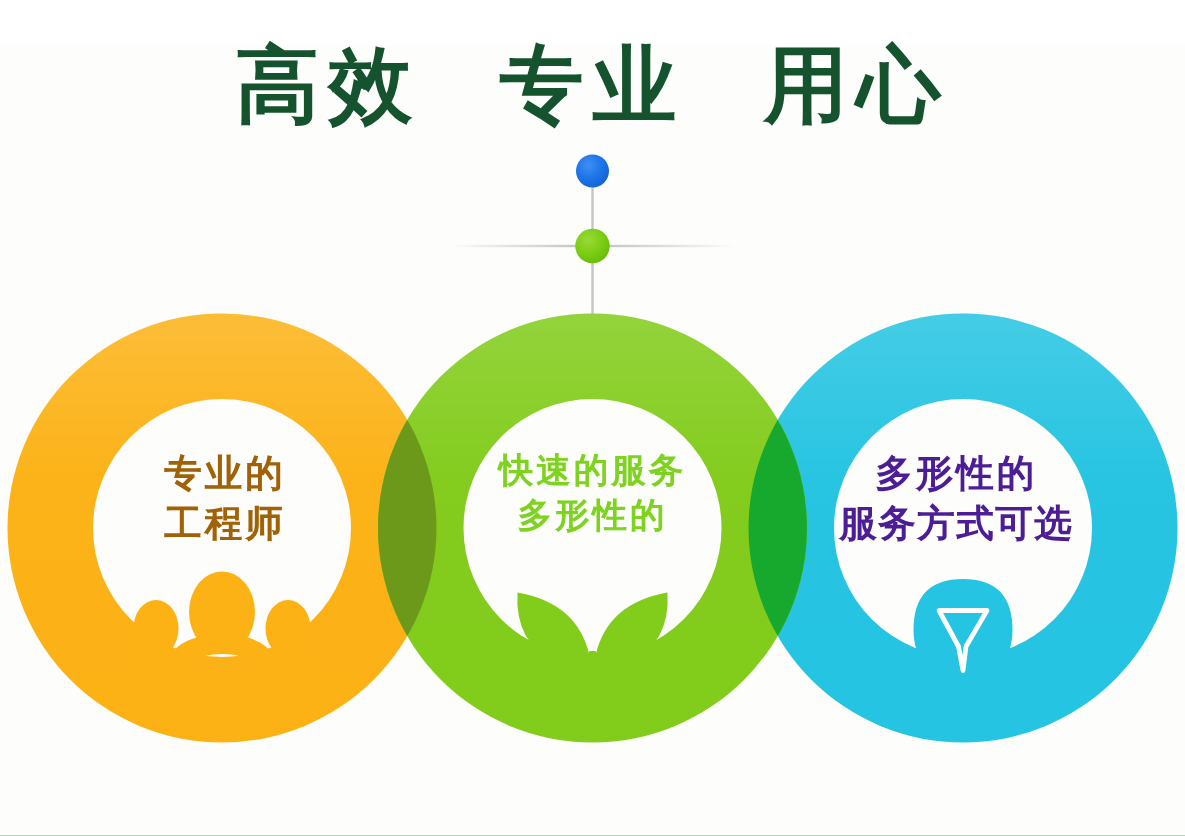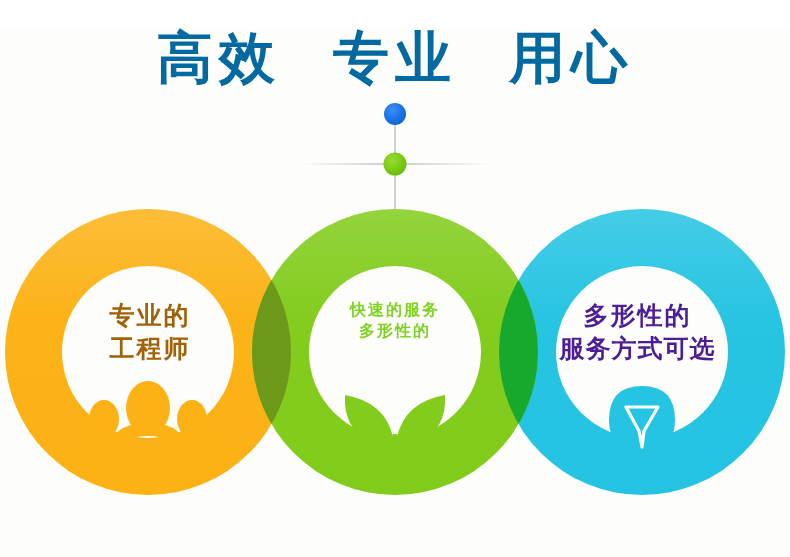--- a/index.html
+++ b/index.html
@@ -34,21 +34,21 @@
     top: 26px;
     width: 790px;
     text-align: center;
     white-space: nowrap;
   }
   #headline .word {
     display: inline-block;
     font-size: 56px;
     line-height: 64px;
     font-weight: 700;
-    color: #0369a1;
+    color: #14532d;
     letter-spacing: 6px;
     vertical-align: top;
     text-align: right;
   }
   #headline .gap {
     display: inline-block;
     width: 42px;
   }
 
   
@@ -79,21 +79,21 @@
     left: 55px;
     top: 300px;
     width: 190px;
     font-size: 25px;
     color: #a16207;
   }
   #label-green {
     left: 290px;
     top: 300px;
     width: 210px;
-    font-size: 16px;
+    font-size: 23px;
     color: #7ed321;
   }
   #label-blue {
     left: 525px;
     top: 300px;
     width: 225px;
     font-size: 25px;
     color: #4c1d95;
   }
   #label-blue .line.wide { letter-spacing: 1px; text-align: center; }

